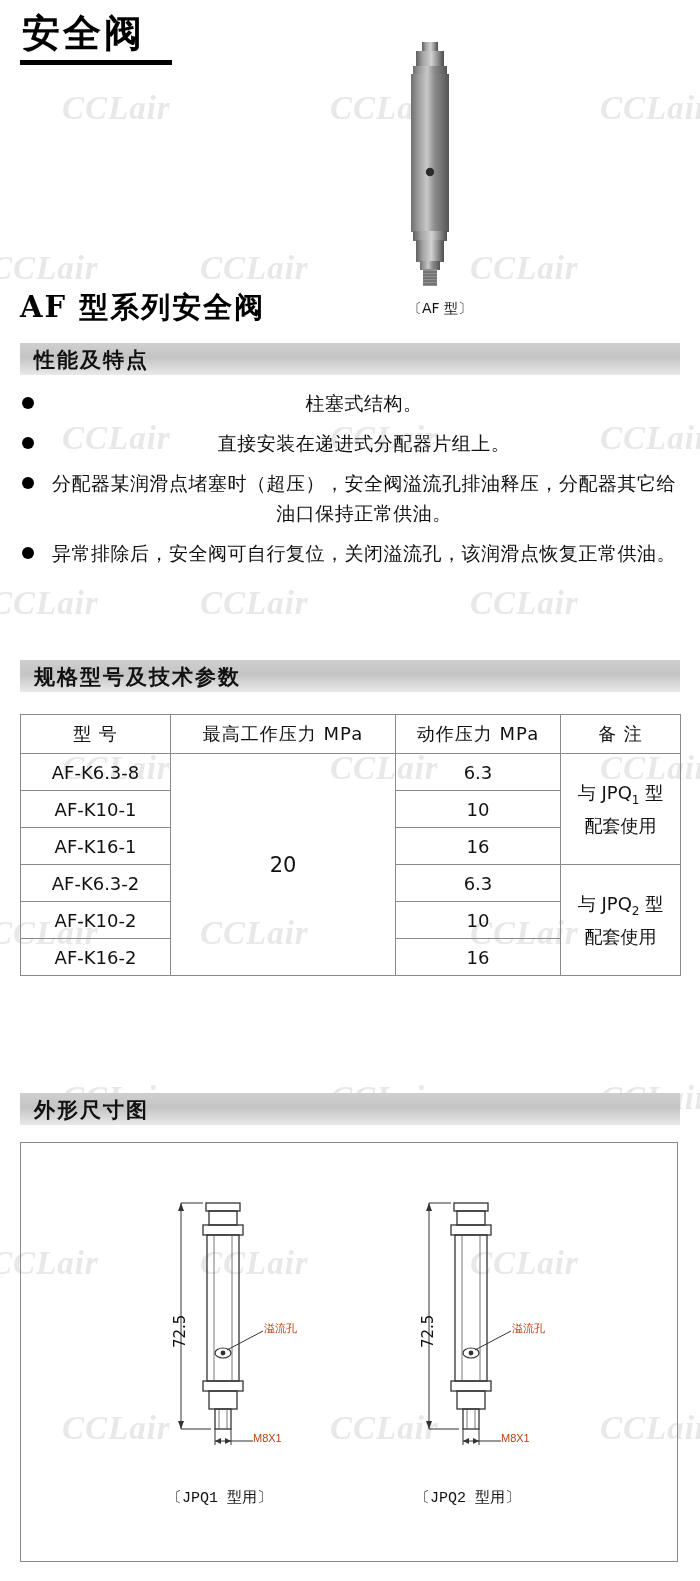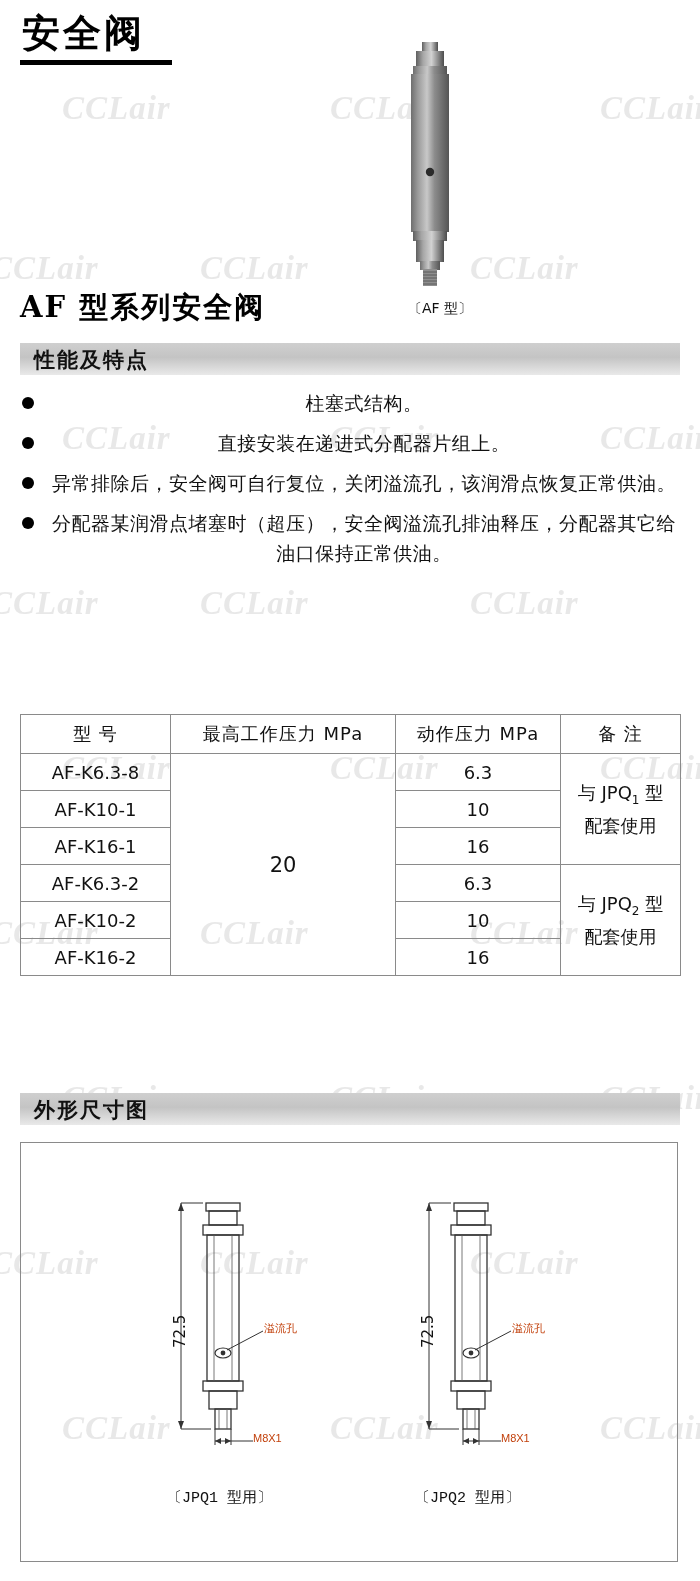--- a/index.html
+++ b/index.html
@@ -294,28 +294,31 @@
     <div class="feature">
       <span class="dot"></span>
       <span>柱塞式结构。</span>
     </div>
     <div class="feature">
       <span class="dot"></span>
       <span>直接安装在递进式分配器片组上。</span>
     </div>
     <div class="feature">
       <span class="dot"></span>
-      <span>异常排除后，安全阀可自行复位，关闭溢流孔，该润滑点恢复正常供油。</span>
+      <span>分配器某润滑点堵塞时（超压），安全阀溢流孔排油释压，分配器其它给油口保持正常供油。</span>
     </div>
     <div class="feature">
       <span class="dot"></span>
-      <span>分配器某润滑点堵塞时（超压），安全阀溢流孔排油释压，分配器其它给油口保持正常供油。</span>
+      <span>异常排除后，安全阀可自行复位，关闭溢流孔，该润滑点恢复正常供油。</span>
     </div>
   </div>
 
+  <div class="bar" style="top:660px;">
+    <span class="bar-label">规格型号及技术参数</span>
+  </div>
 
   <table class="spec-table">
     <colgroup>
       <col style="width:150px">
       <col style="width:225px">
       <col style="width:165px">
       <col style="width:120px">
     </colgroup>
     <thead>
       <tr>

